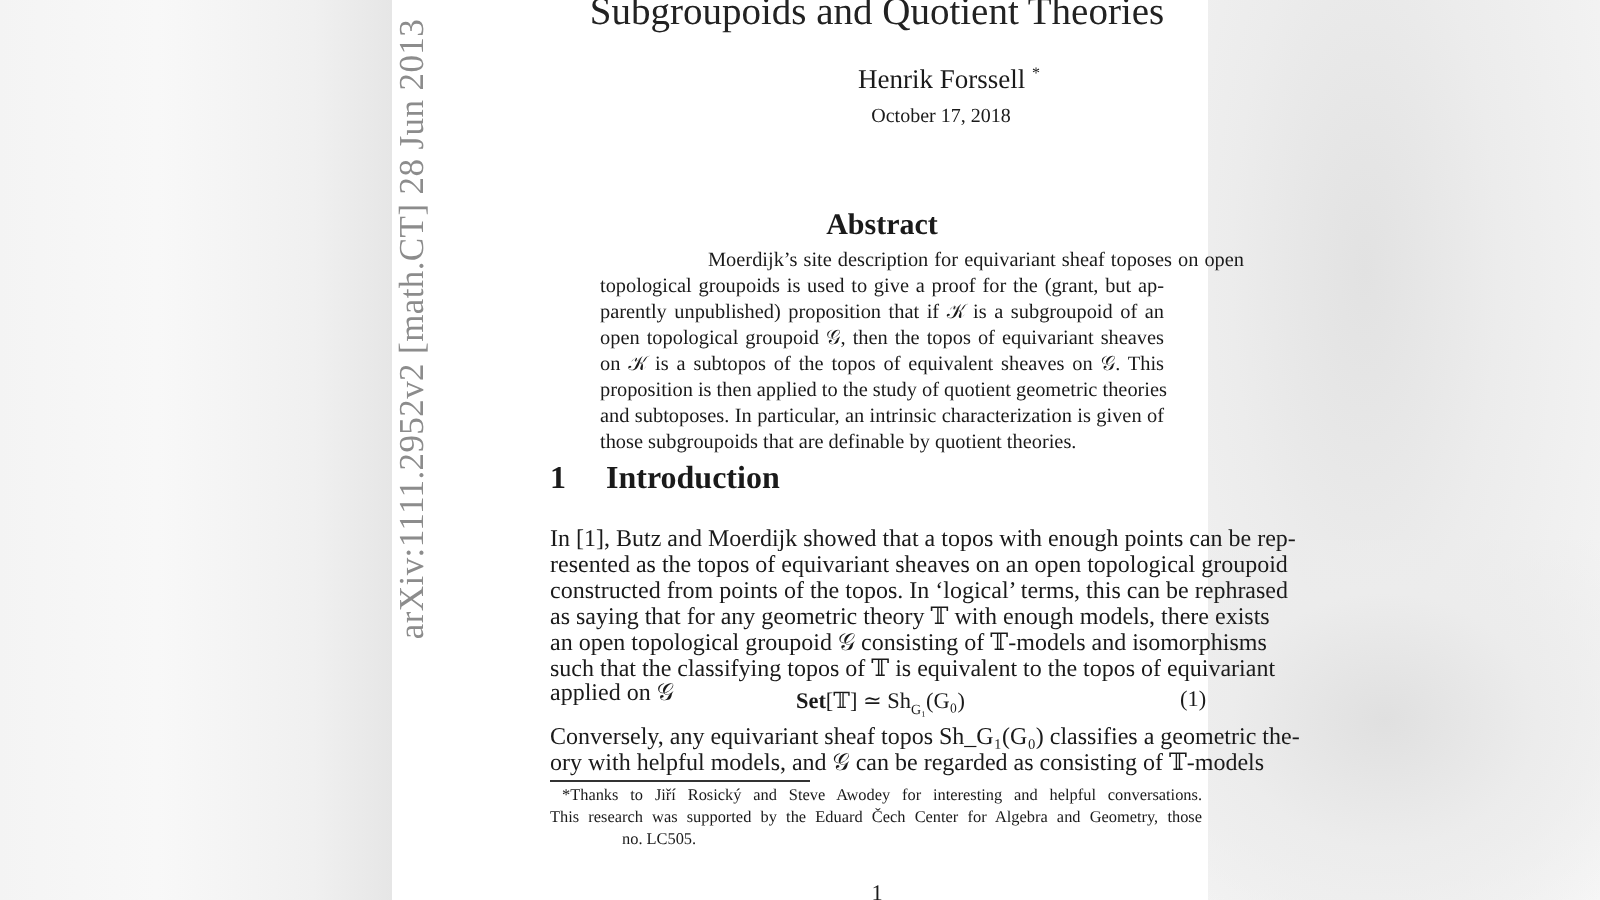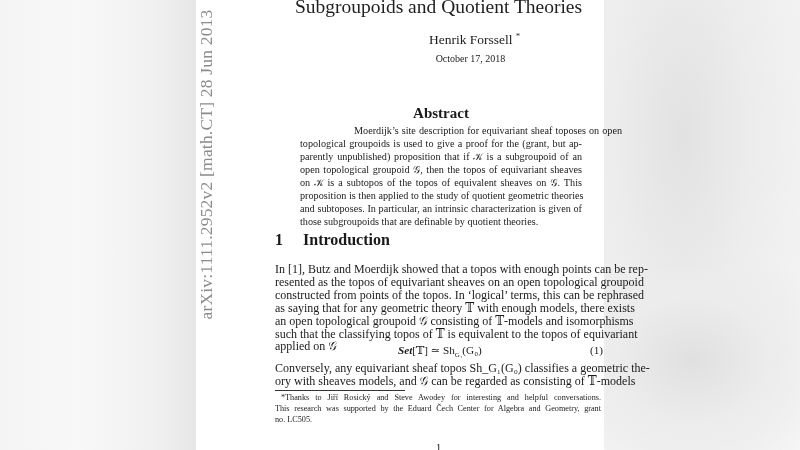--- a/index.html
+++ b/index.html
@@ -41,27 +41,27 @@
   .date { left: 196px; width: 485px; top: 53px; text-align: center; font-size: 10px; padding-left: 32px; }
   .abstract-heading { left: 296px; width: 290px; top: 105px; text-align: center; font-size: 15px; font-weight: bold; }
   .abstract-line { left: 300px; width: 282px; font-size: 10.2px; text-align: justify; text-align-last: justify; line-height: 1; }
   .abstract-line.first { left: 314px; width: 268px; margin-left: 40px; }
   .abstract-line.last { text-align-last: left; }
   .section-heading { left: 275px; top: 231px; font-size: 16px; font-weight: bold; }
   .section-heading .num { display: inline-block; width: 28px; }
   .body-line { left: 275px; width: 326px; font-size: 12px; text-align: justify; text-align-last: justify; line-height: 1; }
   .body-line.last { text-align-last: left; }
   .equation { left: 398px; top: 344px; font-size: 11.2px; }
-  .equation b { font-weight: bold; font-style: italic; }
+  .equation b { font-weight: bold; }
   .equation sub { font-size: 7px; }
   .eq-number { left: 590px; top: 344px; font-size: 11.2px; }
   .footnote-rule { position: absolute; left: 275px; top: 390px; width: 130px; height: 1px; background: #333; }
   .footnote-line { left: 275px; width: 326px; font-size: 8.2px; text-align: justify; text-align-last: justify; line-height: 1; }
   .footnote-line.first { left: 281px; width: 320px; }
-  .footnote-line.last { text-align-last: left; }
+  .footnote-line.last { text-align-last: left; margin-left: 36px; }
   .page-number { left: 196px; width: 485px; top: 441px; text-align: center; font-size: 11.2px; }
 </style>
 </head>
 <body>
 
 <div class="bg-blur-left"></div>
 <div class="bg-blur-right"></div>
 <div class="page"></div>
 
 <div class="arxiv-stamp">
@@ -89,20 +89,20 @@
 <div class="abs body-line" style="top:289px">constructed from points of the topos. In ‘logical’ terms, this can be rephrased</div>
 <div class="abs body-line" style="top:302px">as saying that for any geometric theory 𝕋 with enough models, there exists</div>
 <div class="abs body-line" style="top:315px">an open topological groupoid 𝒢 consisting of 𝕋-models and isomorphisms</div>
 <div class="abs body-line" style="top:328px">such that the classifying topos of 𝕋 is equivalent to the topos of equivariant</div>
 <div class="abs body-line last" style="top:340px">applied on 𝒢</div>
 
 <div class="abs equation"><b>Set</b><span>[𝕋] ≃ Sh</span><sub>G₁</sub><span>(G₀)</span></div>
 <div class="abs eq-number">(1)</div>
 
 <div class="abs body-line" style="top:362px">Conversely, any equivariant sheaf topos Sh_G₁(G₀) classifies a geometric the-</div>
-<div class="abs body-line" style="top:375px">ory with sheaves models, and 𝒢 can be regarded as consisting of 𝕋-models</div>
+<div class="abs body-line" style="top:375px">ory with helpful models, and 𝒢 can be regarded as consisting of 𝕋-models</div>
 
 <div class="footnote-rule"></div>
 <div class="abs footnote-line first" style="top:394px">*Thanks to Jiří Rosický and Steve Awodey for interesting and helpful conversations.</div>
-<div class="abs footnote-line" style="top:405px">This research was supported by the Eduard Čech Center for Algebra and Geometry, grant</div>
+<div class="abs footnote-line" style="top:405px">This research was supported by the Eduard Čech Center for Algebra and Geometry, those</div>
 <div class="abs footnote-line last" style="top:416px">no. LC505.</div>
 
 <div class="abs page-number">1</div>
 
 </body></html>

